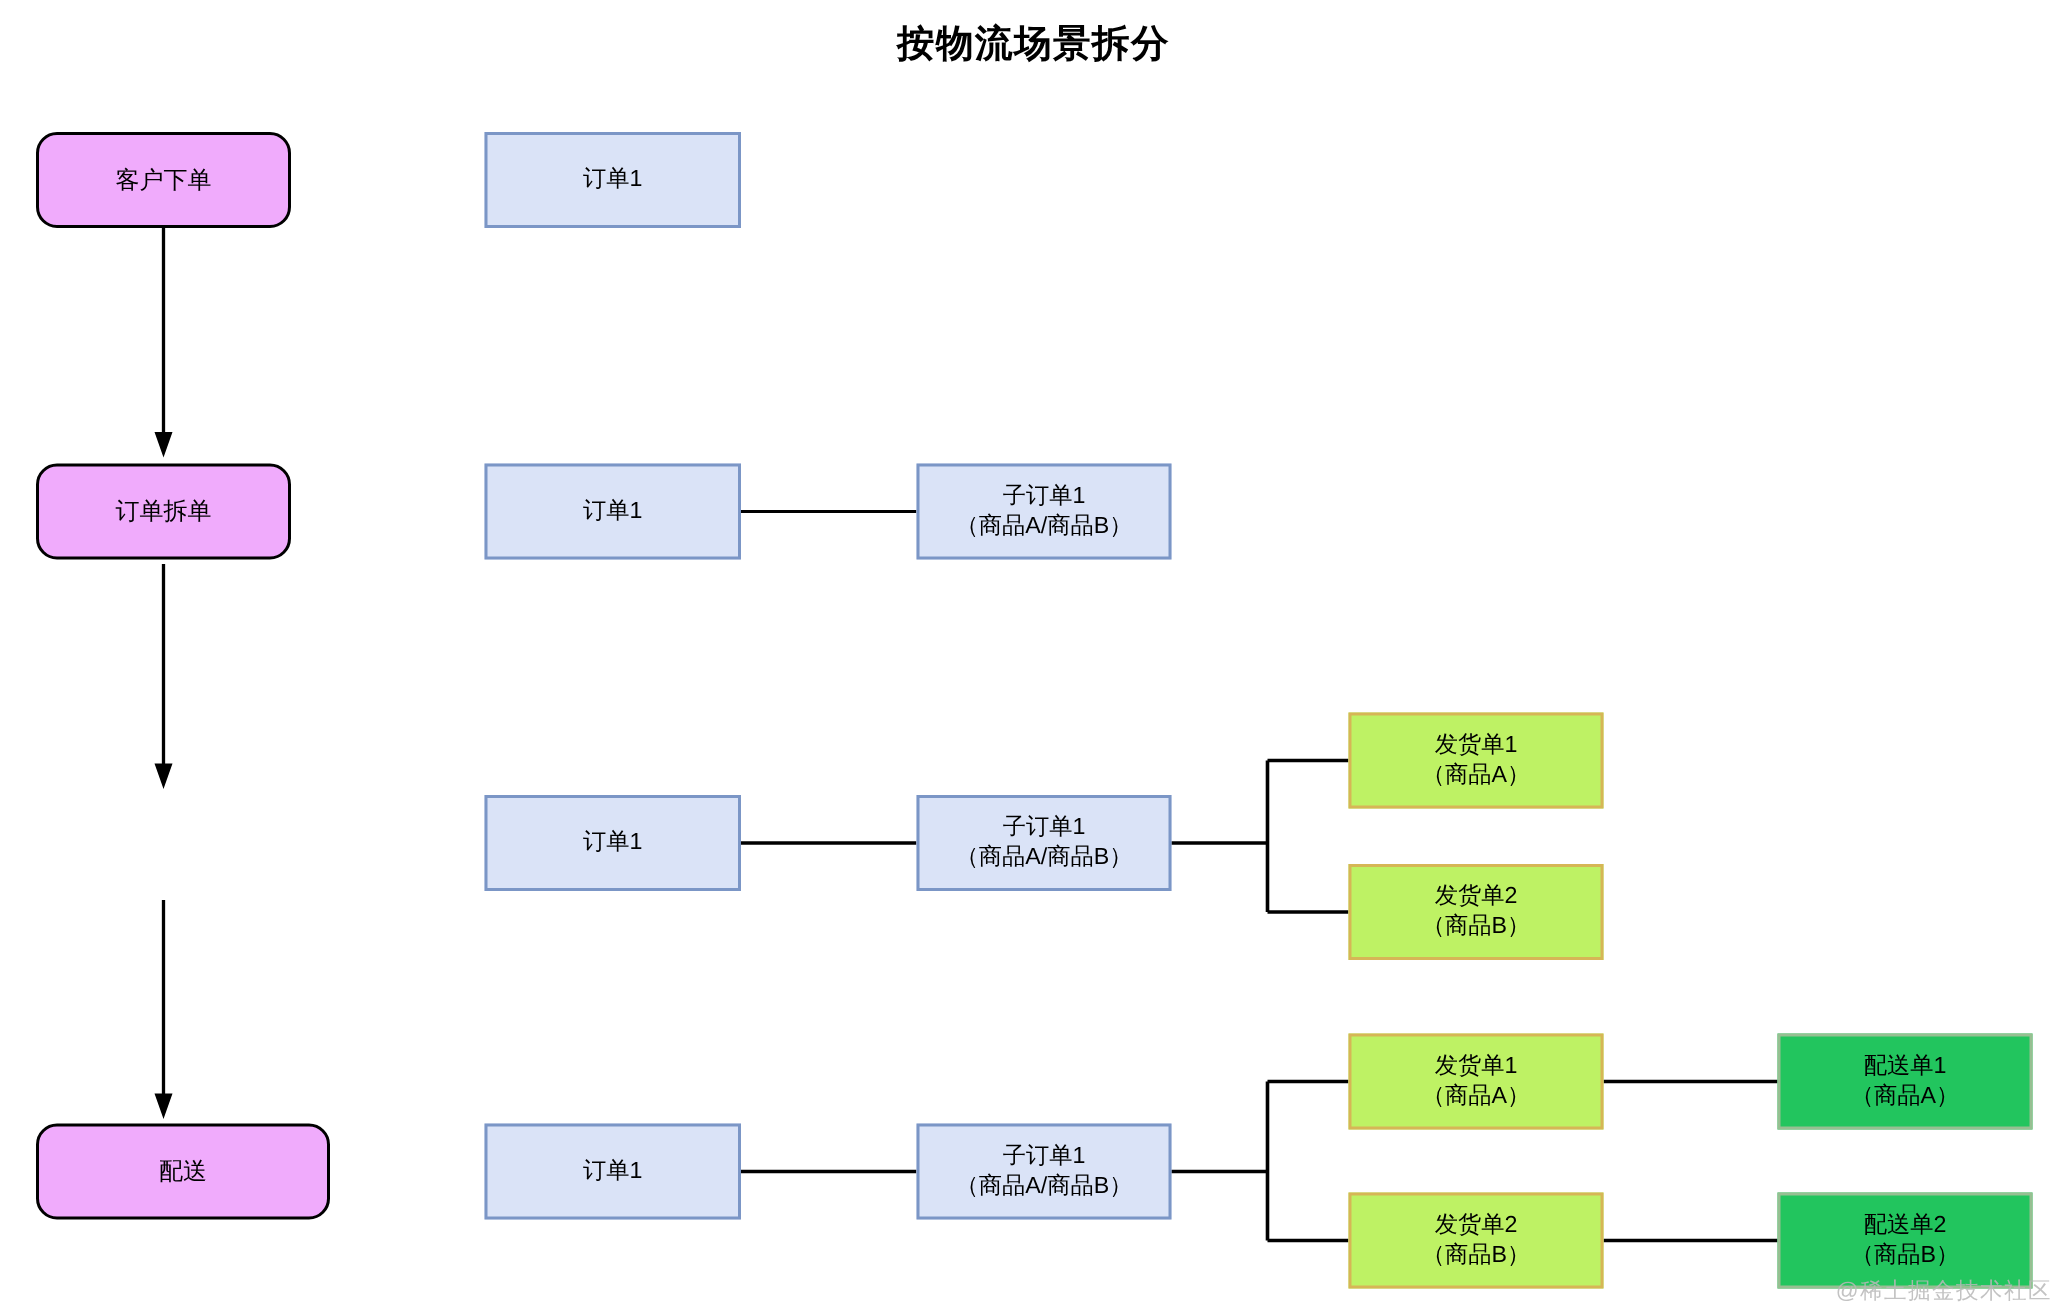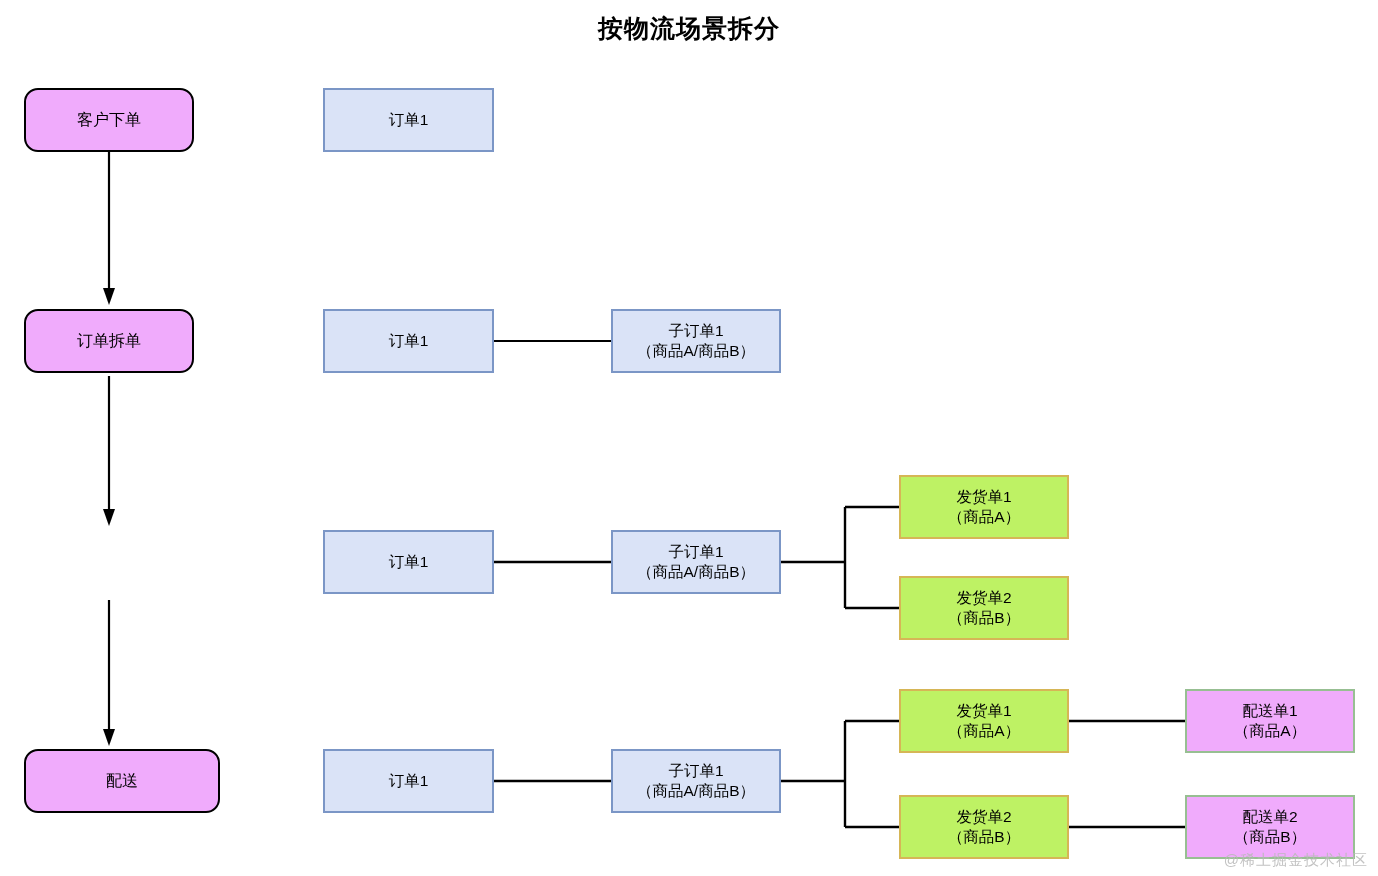--- a/index.html
+++ b/index.html
@@ -65,21 +65,21 @@
     justify-content: center;
     font-size: 15.5px;
     line-height: 1.32;
     text-align: right;
     color: #000;
   }
   .node .l1, .node .l2 { display: block; white-space: nowrap; }
 
   .n-order  { background: #dae3f7; border-color: #7b96c6; }
   .n-ship   { background: #bef264; border-color: #d6b656; }
-  .n-deliv  { background: #f0abfc; border-color: #97bf92; }
+  .n-deliv  { background: #22c55e; border-color: #97bf92; }
 
   .watermark {
     position: absolute;
     right: 10px;
     bottom: 6px;
     font-size: 15px;
     color: #b9b9b9;
     opacity: .85;
     letter-spacing: 1px;
   }

